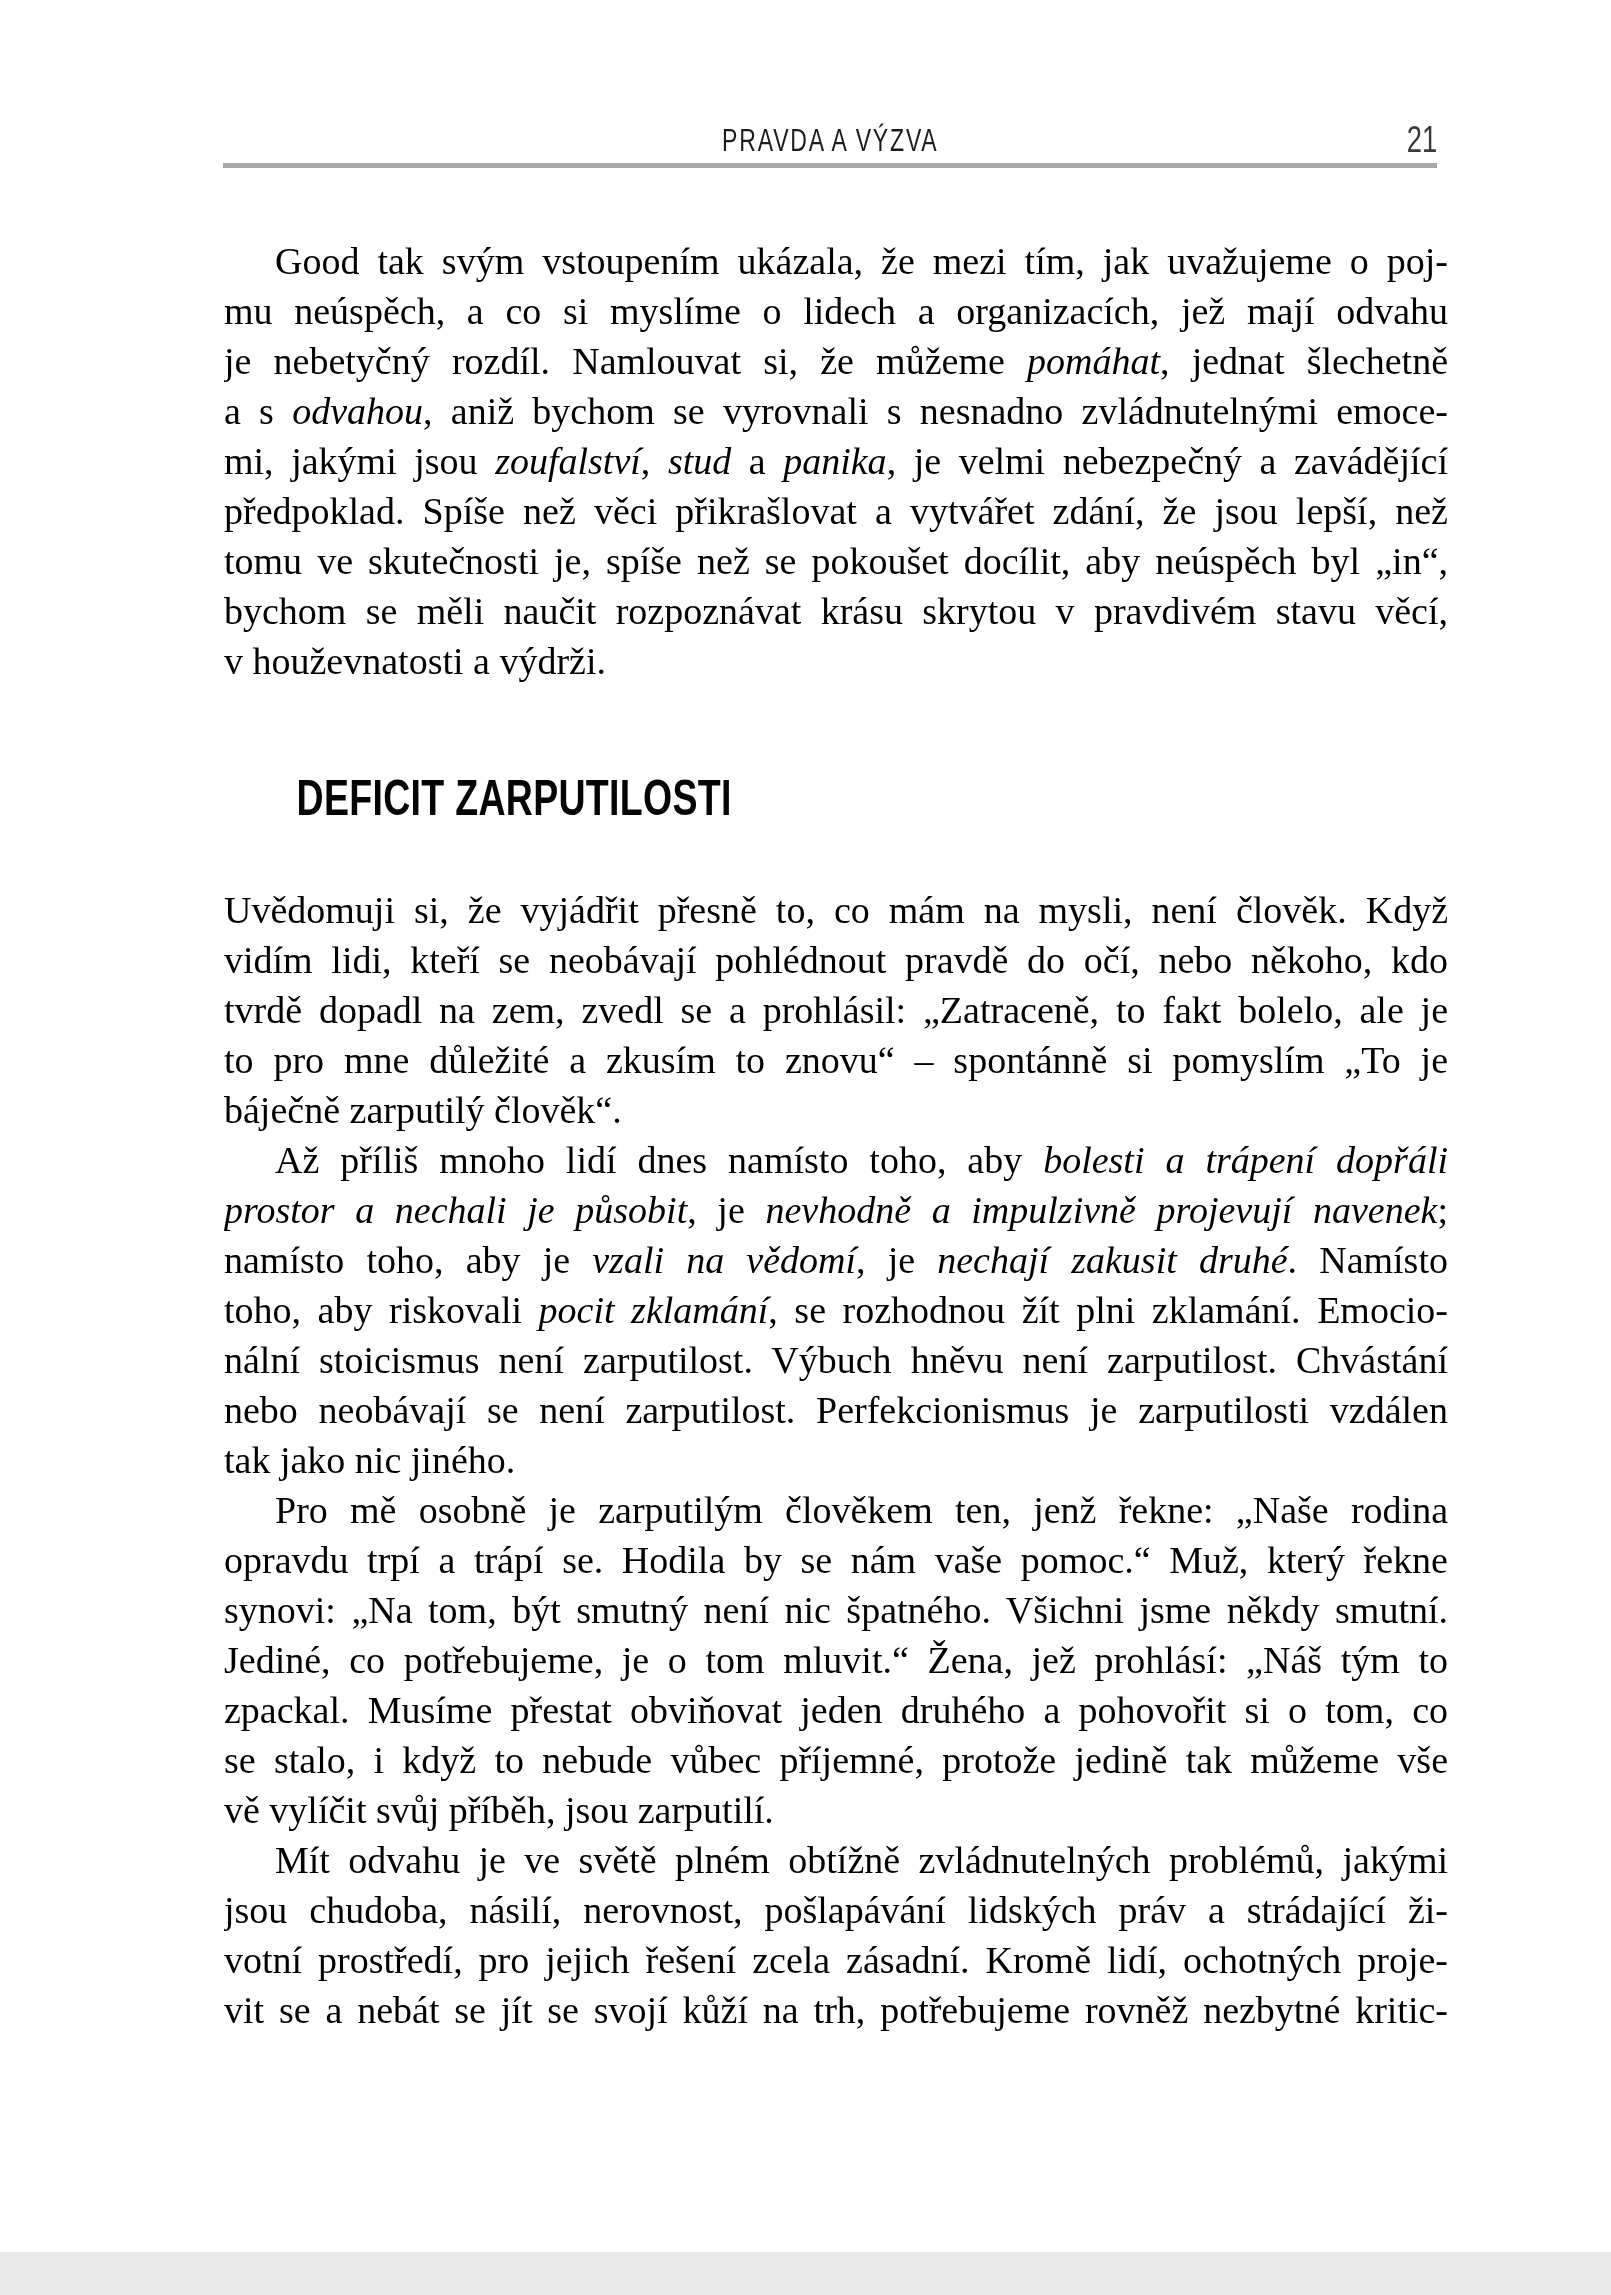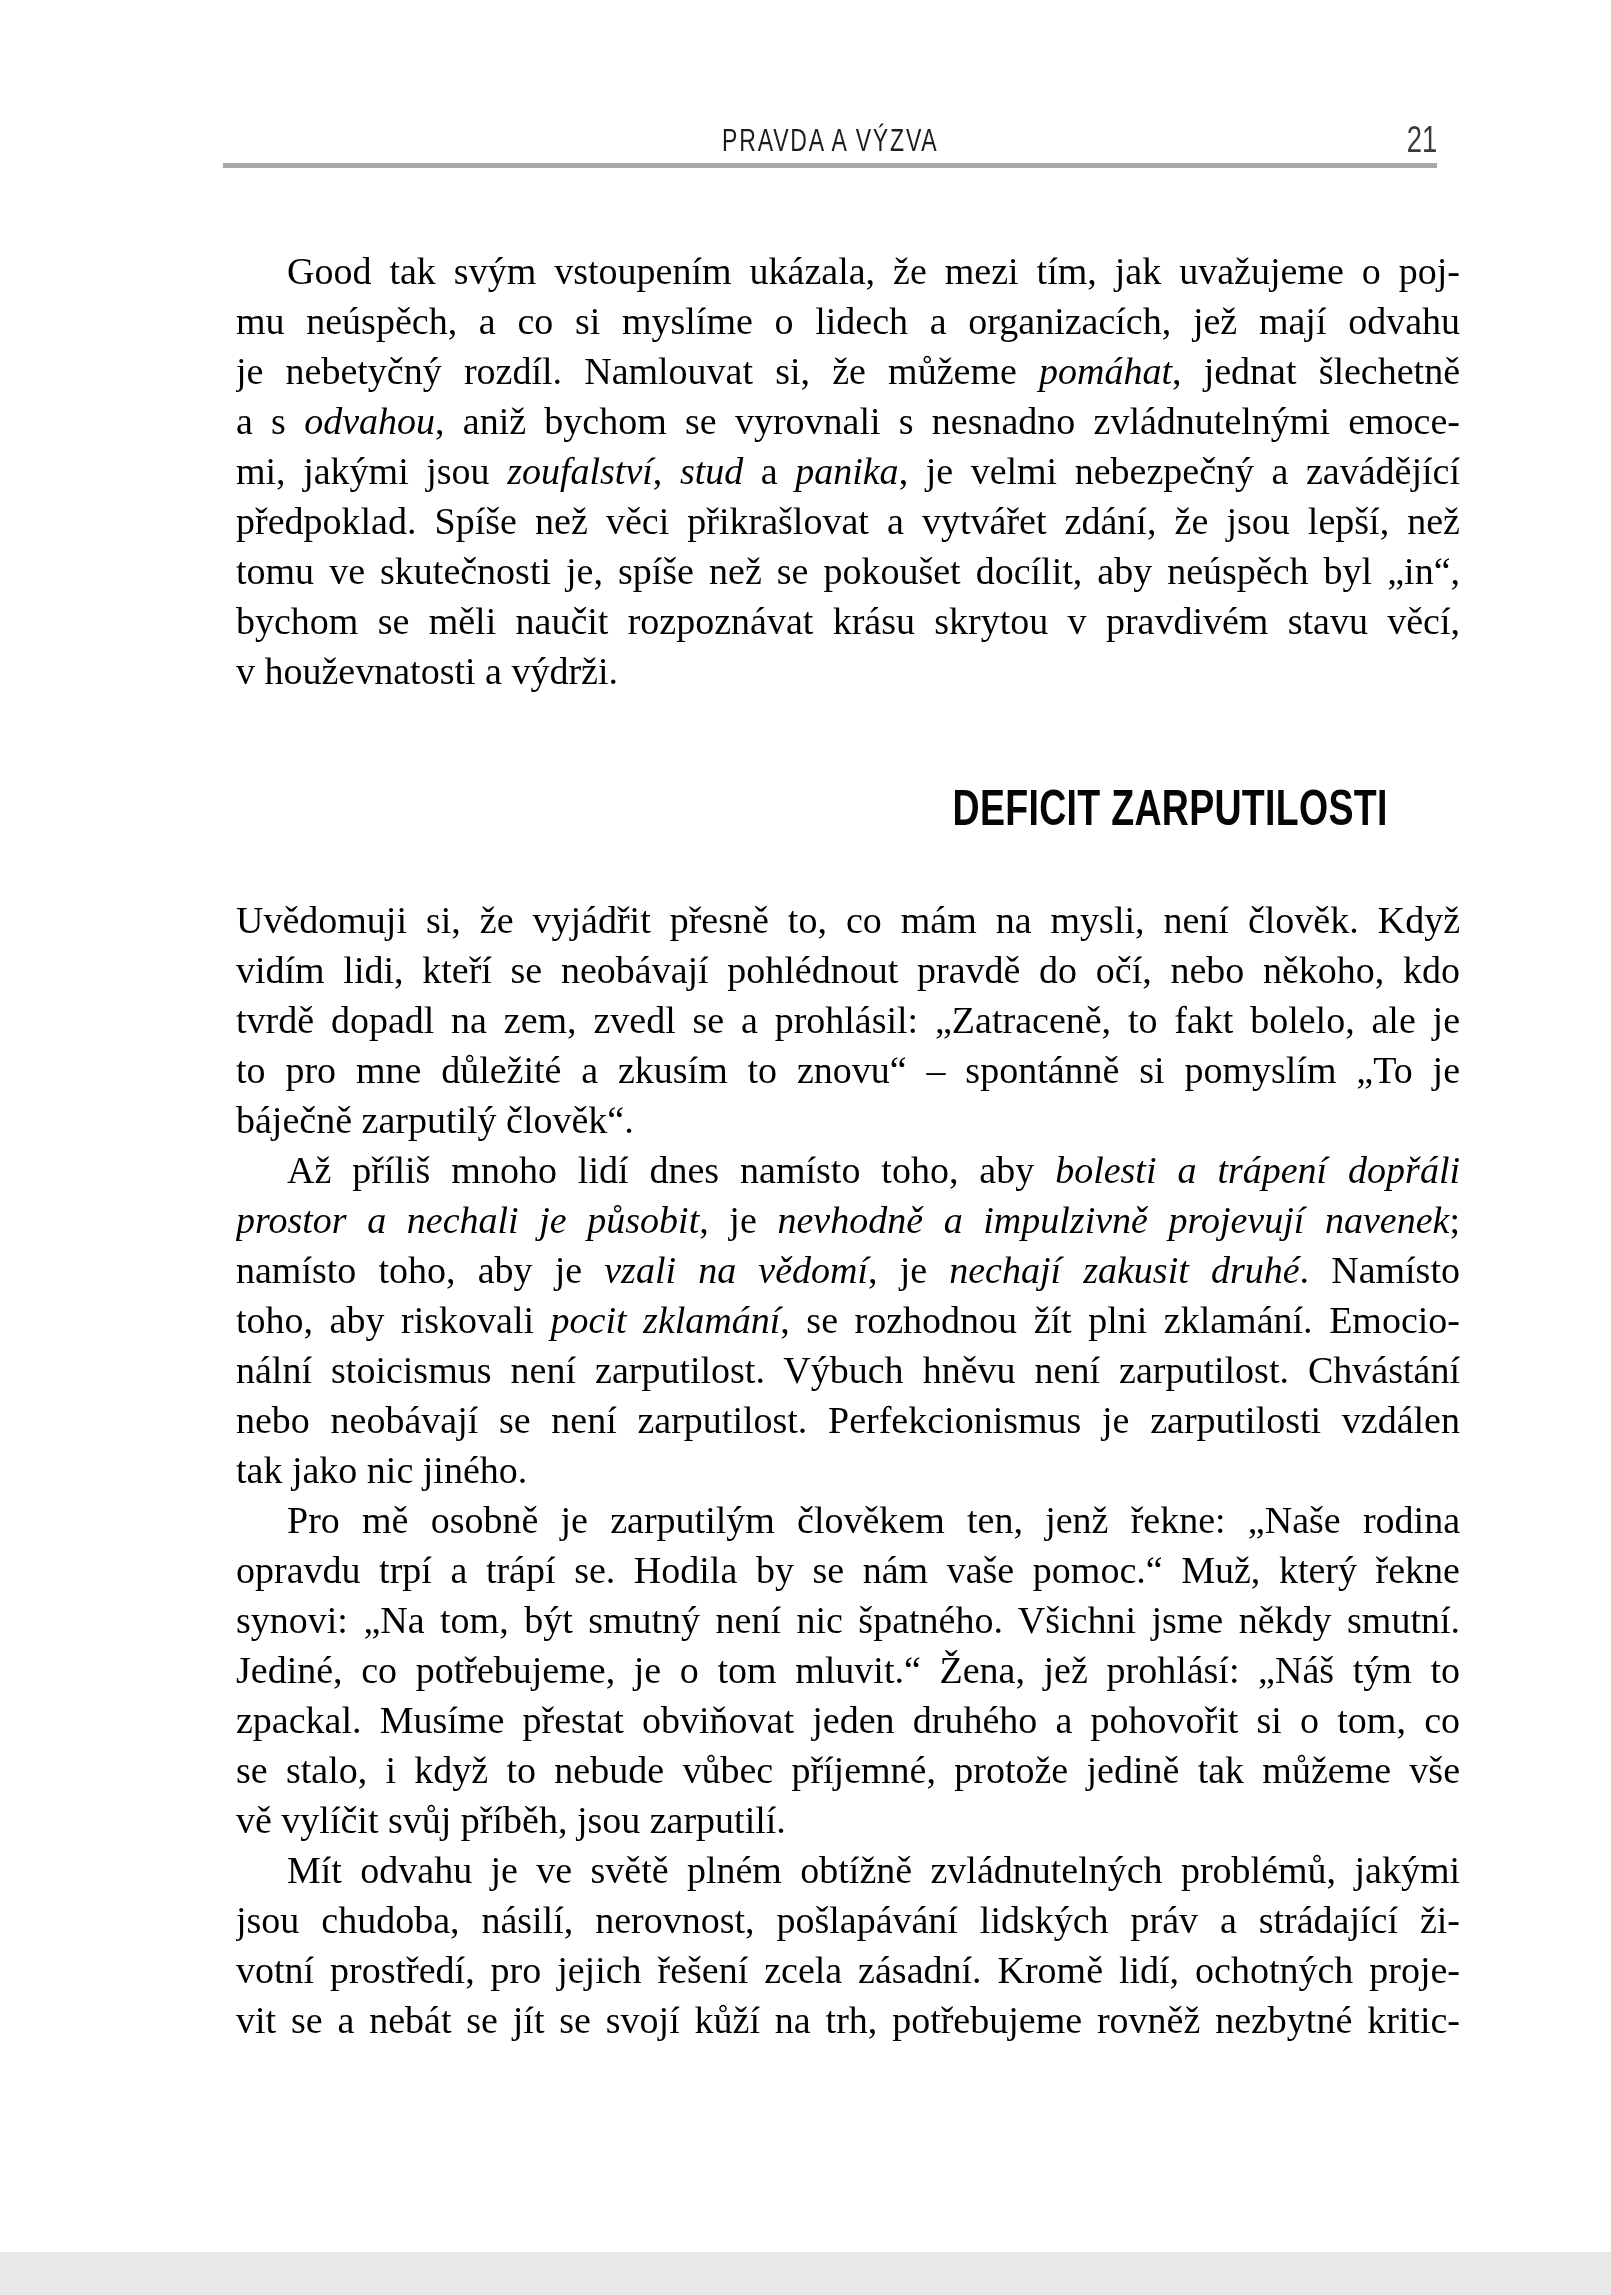--- a/index.html
+++ b/index.html
@@ -57,25 +57,24 @@
     position: absolute;
     left: 223px;
     top: 163px;
     width: 1214px;
     height: 5px;
     background: #a8a8a8;
   }
   
   .page-body {
     position: absolute;
-    left: 236px;
+    left: 224px;
     top: 236px;
     width: 1224px;
     font-size: 38px;
-    margin-top: 10px;
   }
   .paragraph { margin: 0; }
   .line {
     height: 50px;
     line-height: 50px;
     text-align: justify;
     text-align-last: justify;
     -moz-text-align-last: justify;
     text-justify: inter-word;
     overflow: hidden;
@@ -84,21 +83,21 @@
   .line.para-end {
     text-align-last: left;
     -moz-text-align-last: left;
   }
   .line.indent { text-indent: 51px; }
   .line i { font-style: italic; }
   
   .section-heading {
     height: 58px;
     margin: 83px 0 58px 0;
-    text-align: right;
+    text-align: left;
   }
   .section-heading .heading-inner {
     display: inline-block;
     transform: scaleX(0.75);
     transform-origin: center center;
     font-family: "Liberation Sans", "DejaVu Sans", sans-serif;
     font-weight: 700;
     font-size: 50px;
     line-height: 58px;
     letter-spacing: 0.4px;

